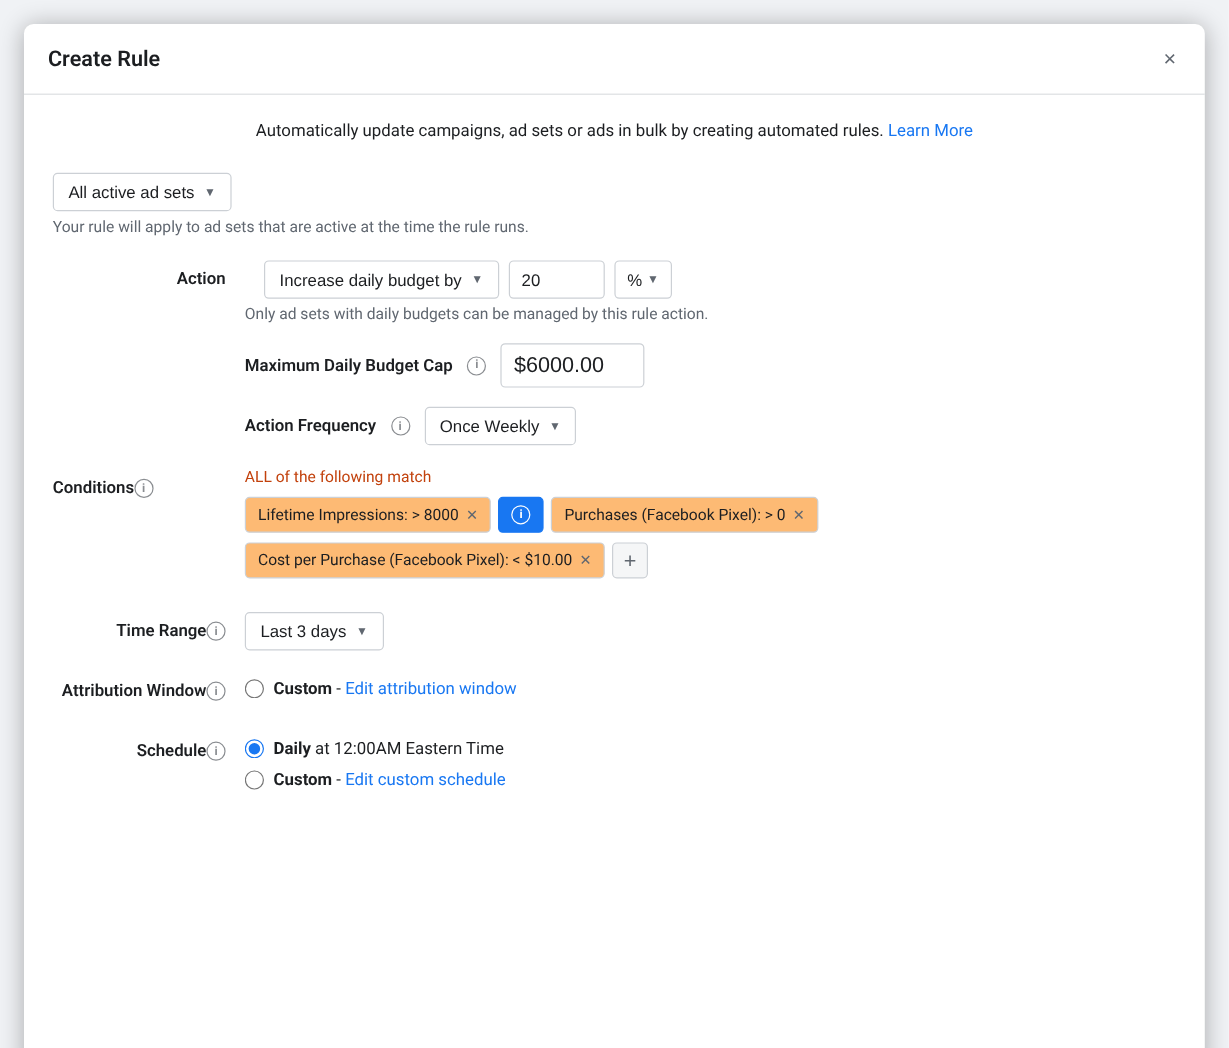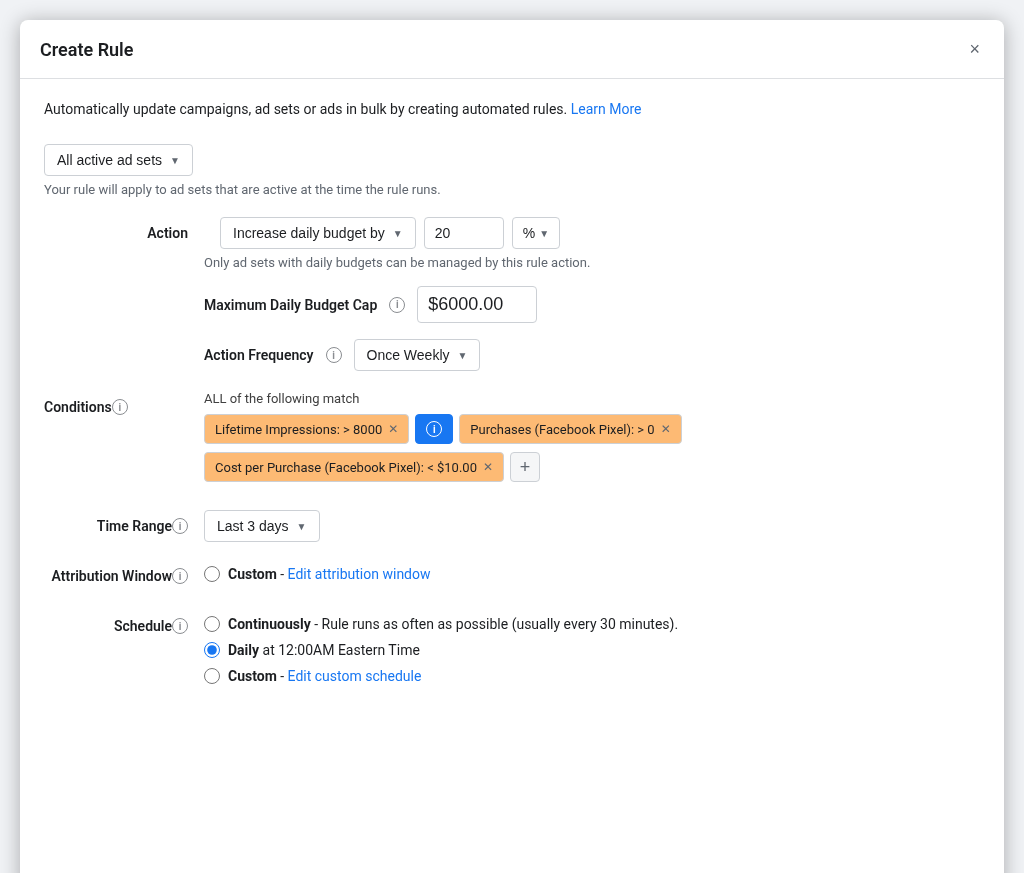--- a/index.html
+++ b/index.html
@@ -45,20 +45,21 @@
     }
     .modal-body {
       padding: 20px 24px;
       flex: 1;
     }
     .intro-text {
       color: #1c1e21;
       margin-bottom: 24px;
       font-size: 14px;
       line-height: 1.5;
+      text-align: center;
     }
     .learn-more {
       color: #1877f2;
       text-decoration: none;
     }
     .form-row {
       display: flex;
       align-items: flex-start;
       margin-bottom: 20px;
     }
@@ -149,21 +150,21 @@
       border-radius: 4px;
       font-size: 18px;
       color: #1c1e21;
     }
     .conditions-label {
       display: flex;
       align-items: center;
       gap: 0;
     }
     .conditions-hint {
-      color: #404040;
+      color: #c2410c;
       font-size: 13px;
       margin-bottom: 8px;
     }
     .condition-tags {
       display: flex;
       flex-wrap: wrap;
       gap: 6px;
       margin-bottom: 8px;
     }
     .condition-tag {
@@ -374,26 +375,20 @@
 
     <div class="form-row">
       <div class="form-label" style="padding-top:6px;">
         <div class="conditions-label" style="justify-content: flex-end;">
           <span>Schedule</span>
           <span class="info-icon">i</span>
         </div>
       </div>
       <div class="form-content schedule-section">
         <div class="schedule-option">
-          <input type="radio" name="schedule" style="">
-          <span class="schedule-text">
-            <strong>Continuously</strong> - Rule runs as often as possible (usually every 30 minutes).
-          </span>
-        </div>
-        <div class="schedule-option">
           <input type="radio" name="schedule" checked="" style="">
           <span class="schedule-text">
             <strong>Daily</strong> at 12:00AM Eastern Time
           </span>
         </div>
         <div class="schedule-option">
           <input type="radio" name="schedule" style="">
           <span class="schedule-text">
             <strong>Custom</strong> - <a href="#" class="edit-link">Edit custom schedule</a>
           </span>

